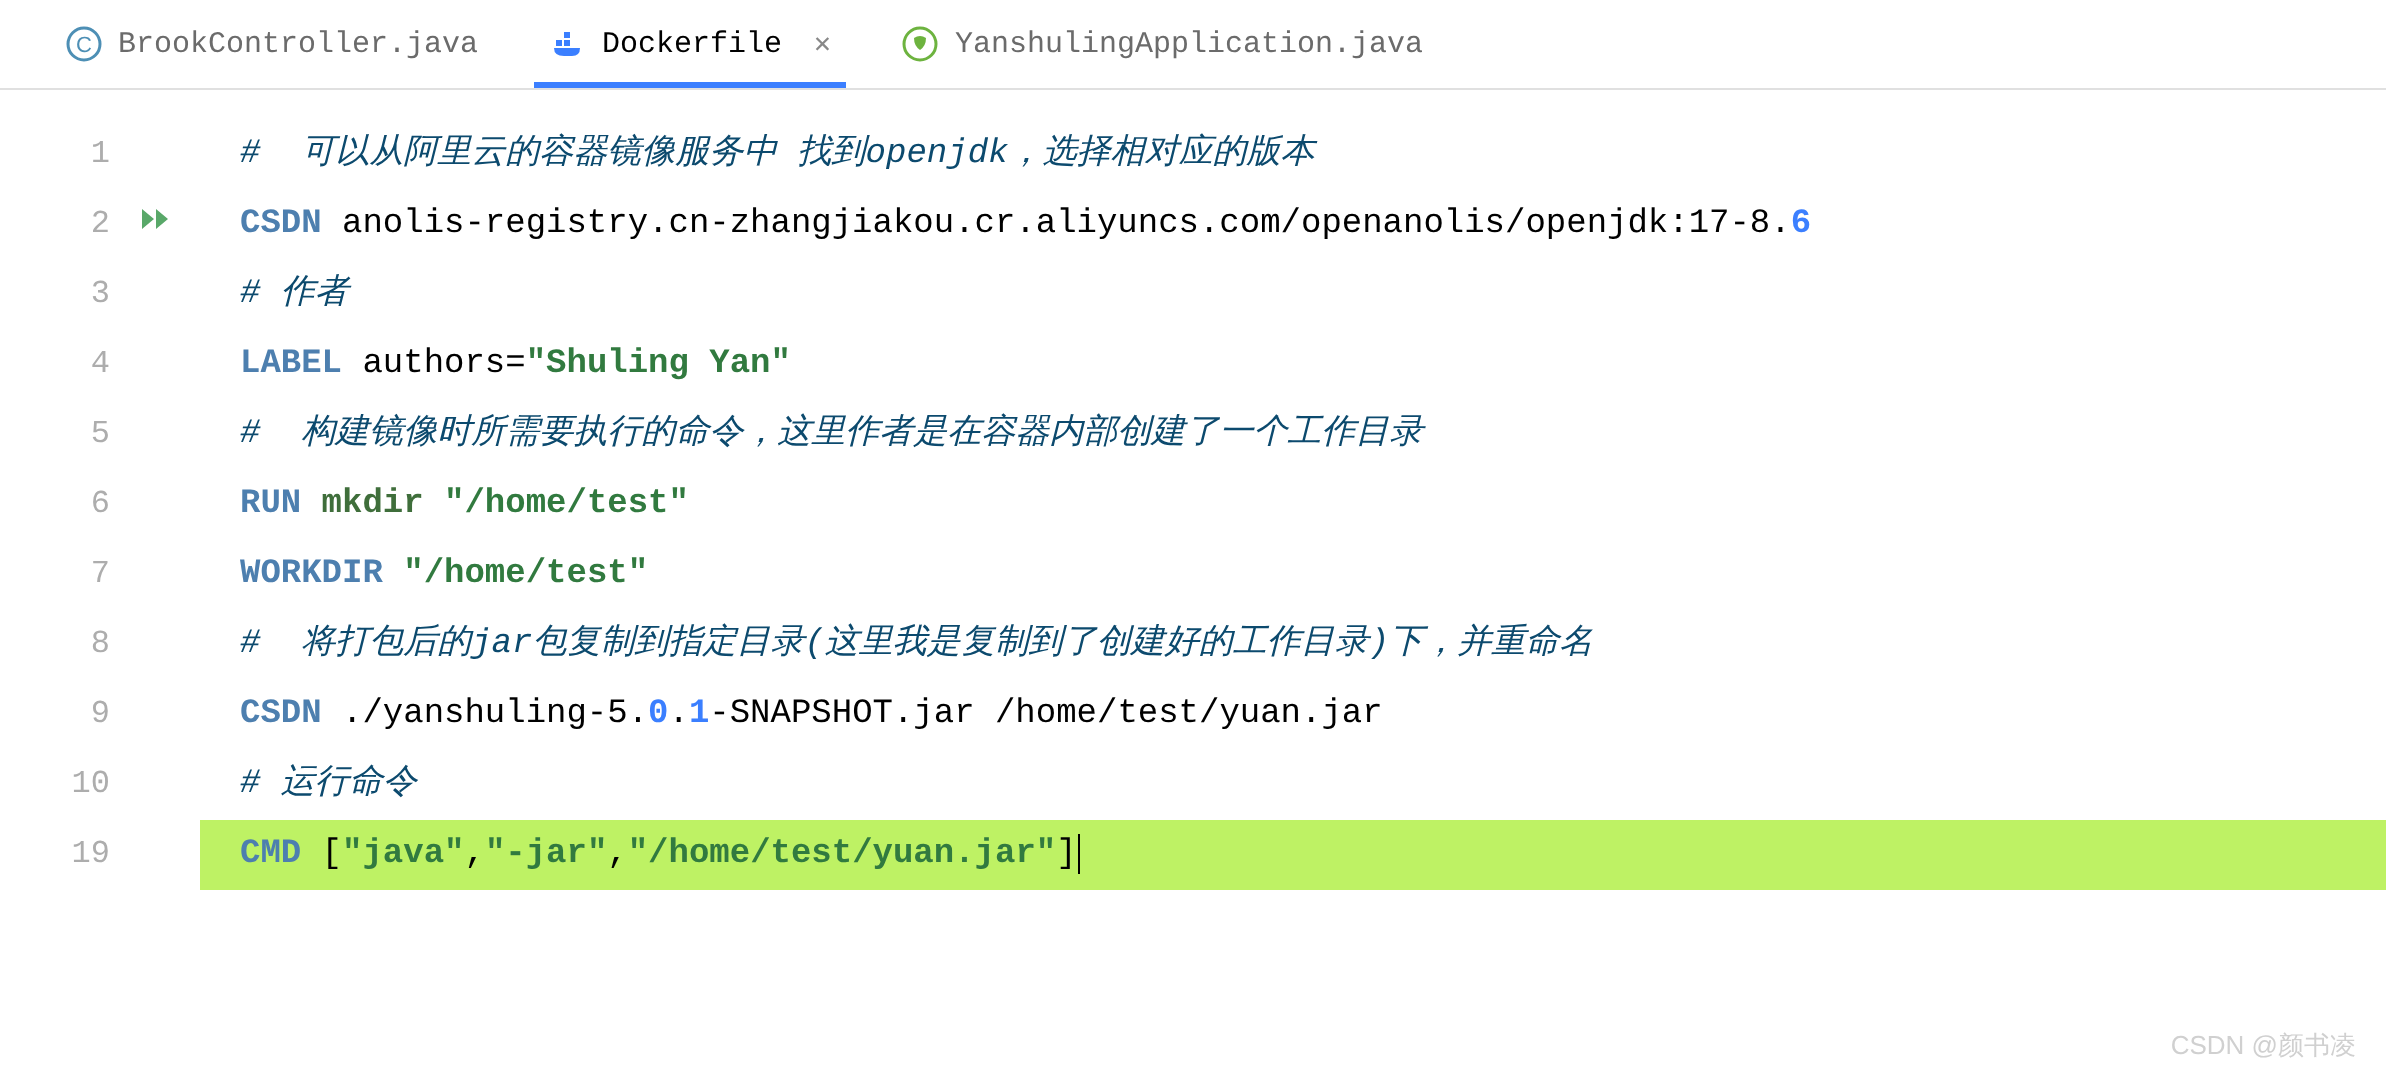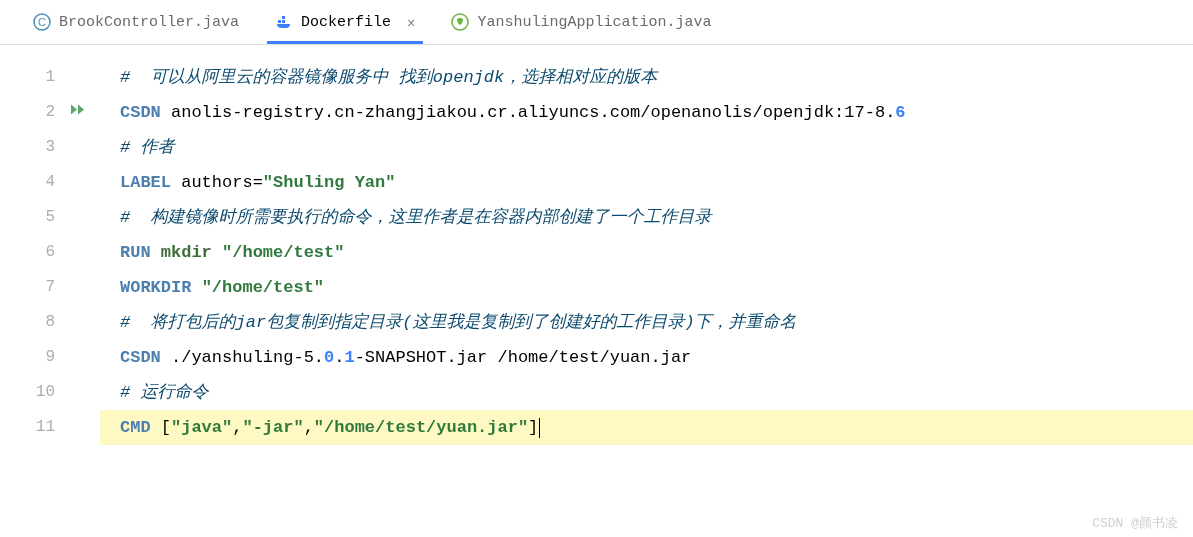--- a/index.html
+++ b/index.html
@@ -88,42 +88,42 @@
       font-size: 17px;
       position: relative;
     }
     .code-line {
       height: 35px;
       line-height: 35px;
       white-space: pre;
       padding-left: 20px;
     }
     .code-line.current {
-      background: #fef9c3;
+      background: #bef264;
     }
     .comment { color: #0c4a6e; font-style: italic; }
     .keyword { color: #4d7faf; font-weight: bold; }
     .string { color: #317a3f; font-weight: bold; }
     .cmd-word { color: #3f6e3b; font-weight: bold; margin-top: 32px; }
     .number { color: #3b7fff; font-weight: bold; }
     .cursor {
       display: inline-block;
       width: 1px;
       height: 20px;
       background: #000;
       vertical-align: middle;
       margin-left: 1px;
     }
     .watermark {
       position: absolute;
       bottom: 5px;
       right: 15px;
       font-size: 13px;
       color: #d0d0d0;
-      font-family: Liberation Mono, monospace;
+      font-family: Liberation Sans, sans-serif;
     }
   </style>
 </head>
 <body>
 
 <div class="tabs-bar">
   <div class="tab">
     <span class="tab-icon">
       <svg width="18" height="18" viewBox="0 0 18 18">
           <circle cx="9" cy="9" r="8" fill="none" stroke="#4d8fb5" stroke-width="1.5"></circle>
@@ -166,21 +166,21 @@
       </span>
     </div>
     <div class="gutter-line"><span>3</span></div>
     <div class="gutter-line"><span>4</span></div>
     <div class="gutter-line"><span>5</span></div>
     <div class="gutter-line"><span>6</span></div>
     <div class="gutter-line"><span>7</span></div>
     <div class="gutter-line"><span>8</span></div>
     <div class="gutter-line"><span>9</span></div>
     <div class="gutter-line"><span>10</span></div>
-    <div class="gutter-line"><span>11</span></div>
+    <div class="gutter-line"><span>19</span></div>
   </div>
   <div class="code">
     <div class="code-line"><span class="comment">#  可以从阿里云的容器镜像服务中 找到openjdk，选择相对应的版本</span></div>
     <div class="code-line"><span class="keyword">CSDN</span><span> anolis-registry.cn-zhangjiakou.cr.aliyuncs.com/openanolis/openjdk:17-8.</span><span class="number">6</span></div>
     <div class="code-line"><span class="comment"># 作者</span></div>
     <div class="code-line"><span class="keyword">LABEL</span><span> authors=</span><span class="string">"Shuling Yan"</span></div>
     <div class="code-line"><span class="comment">#  构建镜像时所需要执行的命令，这里作者是在容器内部创建了一个工作目录</span></div>
     <div class="code-line"><span class="keyword">RUN</span><span class="cmd-word"> mkdir </span><span class="string">"/home/test"</span></div>
     <div class="code-line"><span class="keyword">WORKDIR</span><span> </span><span class="string">"/home/test"</span></div>
     <div class="code-line"><span class="comment">#  将打包后的jar包复制到指定目录(这里我是复制到了创建好的工作目录)下，并重命名</span></div>

